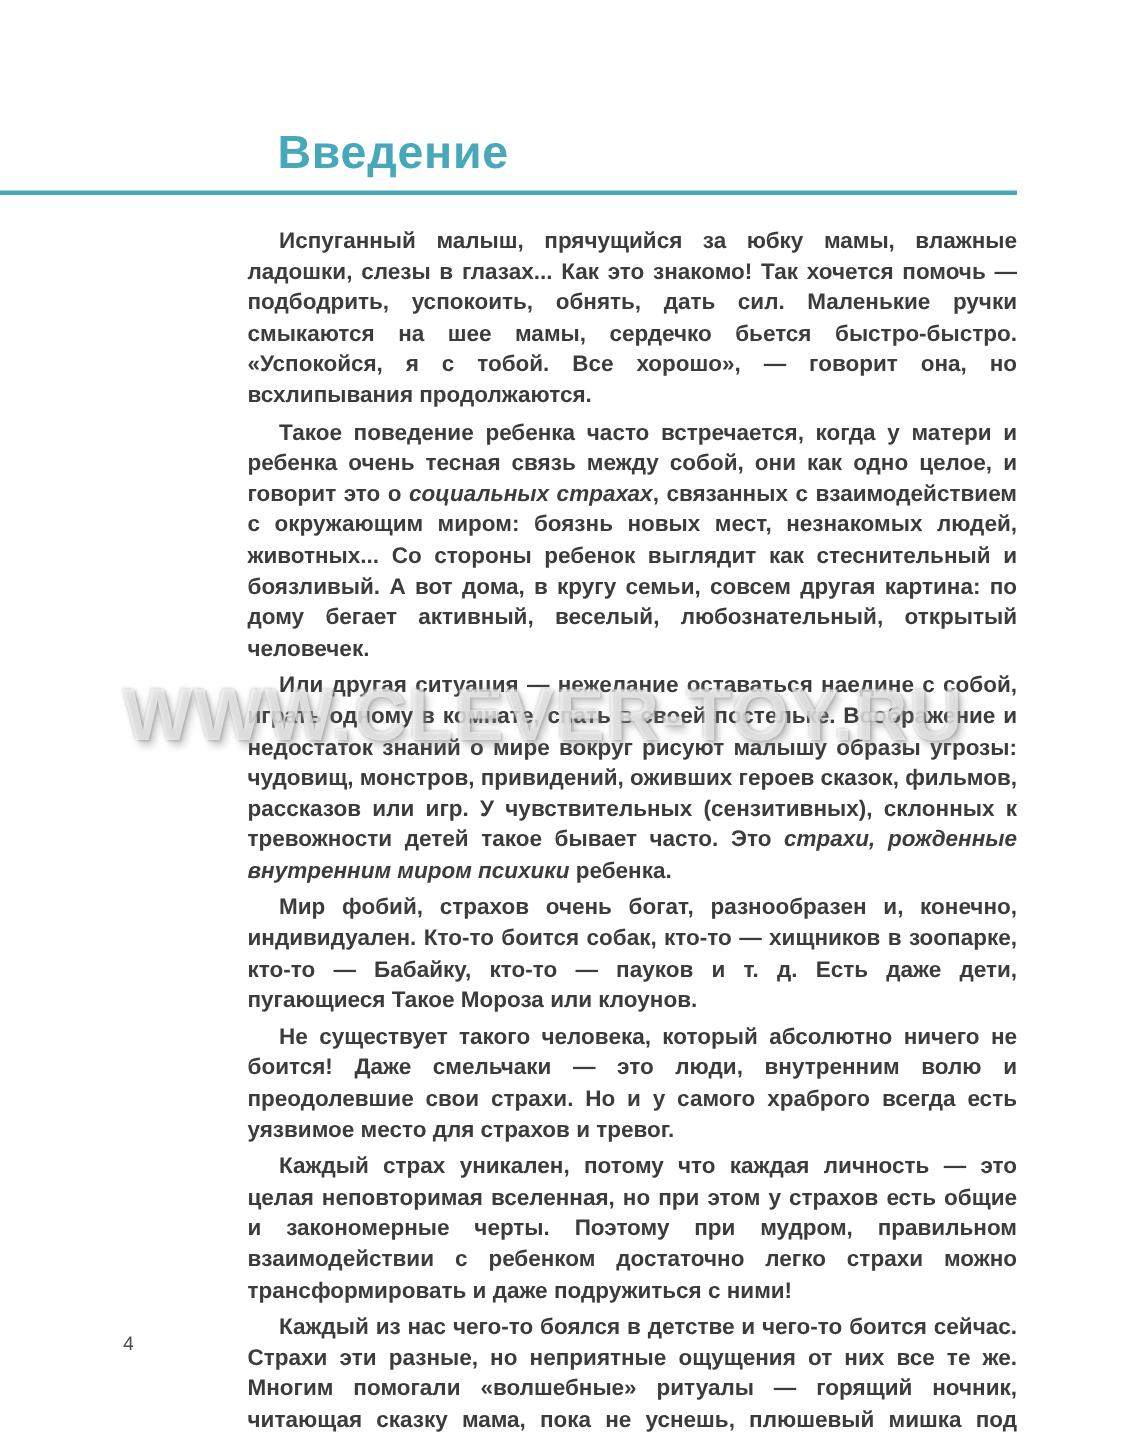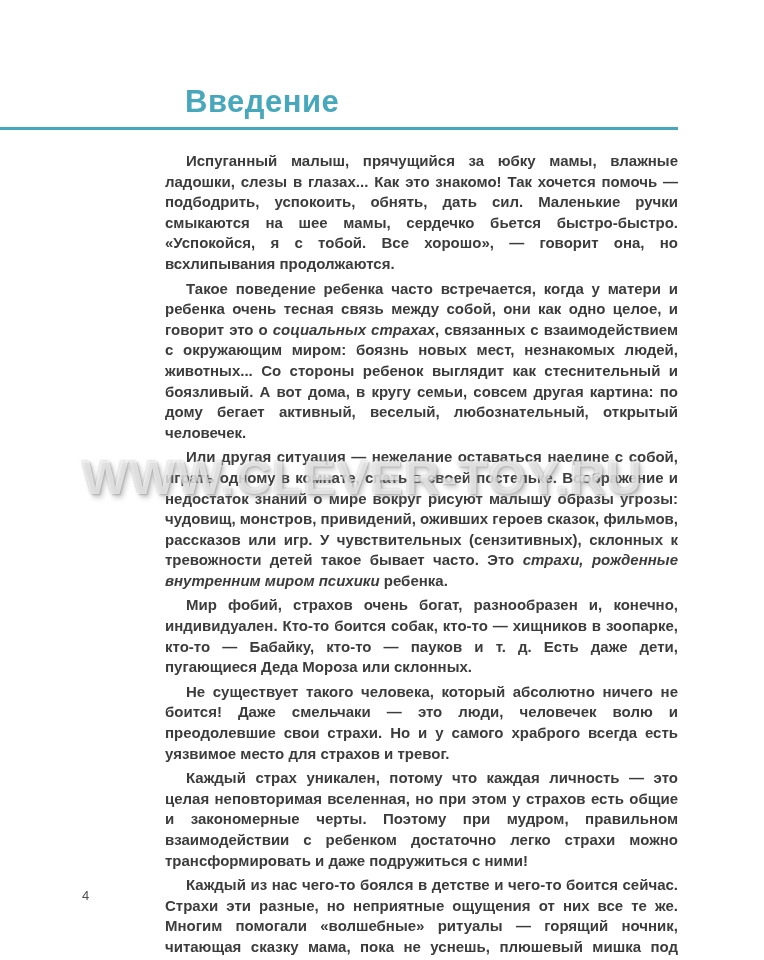--- a/index.html
+++ b/index.html
@@ -75,23 +75,23 @@
 
   <div class="title-rule"></div>
 
   <main class="body-text">
     <p><span>Испуганный малыш, прячущийся за юбку мамы, влажные ладошки, слезы в глазах... Как это знакомо! Так хочется помочь — подбодрить, успокоить, обнять, дать сил. Маленькие ручки смыкаются на шее мамы, сердечко бьется быстро-быстро. «Успокойся, я с тобой. Все хорошо», — говорит она, но всхлипывания продолжаются.</span></p>
 
     <p><span>Такое поведение ребенка часто встречается, когда у матери и ребенка очень тесная связь между собой, они как одно целое, и говорит это о </span><i>социальных страхах</i><span>, связанных с взаимодействием с окружающим миром: боязнь новых мест, незнакомых людей, животных... Со стороны ребенок выглядит как стеснительный и боязливый. А вот дома, в кругу семьи, совсем другая картина: по дому бегает активный, веселый, любознательный, открытый человечек.</span></p>
 
     <p><span>Или другая ситуация — нежелание оставаться наедине с собой, играть одному в комнате, спать в своей постельке. Воображение и недостаток знаний о мире вокруг рисуют малышу образы угрозы: чудовищ, монстров, привидений, оживших героев сказок, фильмов, рассказов или игр. У чувствительных (сензитивных), склонных к тревожности детей такое бывает часто. Это </span><i>страхи, рожденные внутренним миром психики</i><span> ребенка.</span></p>
 
-    <p><span>Мир фобий, страхов очень богат, разнообразен и, конечно, индивидуален. Кто-то боится собак, кто-то — хищников в зоопарке, кто-то — Бабайку, кто-то — пауков и т. д. Есть даже дети, пугающиеся Деда Мороза или склонных.</span></p>
+    <p><span>Мир фобий, страхов очень богат, разнообразен и, конечно, индивидуален. Кто-то боится собак, кто-то — хищников в зоопарке, кто-то — Бабайку, кто-то — пауков и т. д. Есть даже дети, пугающиеся Такое Мороза или клоунов.</span></p>
 
-    <p><span>Не существует такого человека, который абсолютно ничего не боится! Даже смельчаки — это люди, человечек волю и преодолевшие свои страхи. Но и у самого храброго всегда есть уязвимое место для страхов и тревог.</span></p>
+    <p><span>Не существует такого человека, который абсолютно ничего не боится! Даже смельчаки — это люди, внутренним волю и преодолевшие свои страхи. Но и у самого храброго всегда есть уязвимое место для страхов и тревог.</span></p>
 
     <p><span>Каждый страх уникален, потому что каждая личность — это целая неповторимая вселенная, но при этом у страхов есть общие и закономерные черты. Поэтому при мудром, правильном взаимодействии с ребенком достаточно легко страхи можно трансформировать и даже подружиться с ними!</span></p>
 
     <p><span>Каждый из нас чего-то боялся в детстве и чего-то боится сейчас. Страхи эти разные, но неприятные ощущения от них все те же. Многим помогали «волшебные» ритуалы — горящий ночник, читающая сказку мама, пока не уснешь, плюшевый мишка под бочком или куколка. Но существуют потрясающие методики, техники и приемы в психологии, которые творят чудеса!</span></p>
   </main>
 
   <div class="watermark">WWW.CLEVER-TOY.RU</div>
 
   <span class="page-number">4</span>
 

